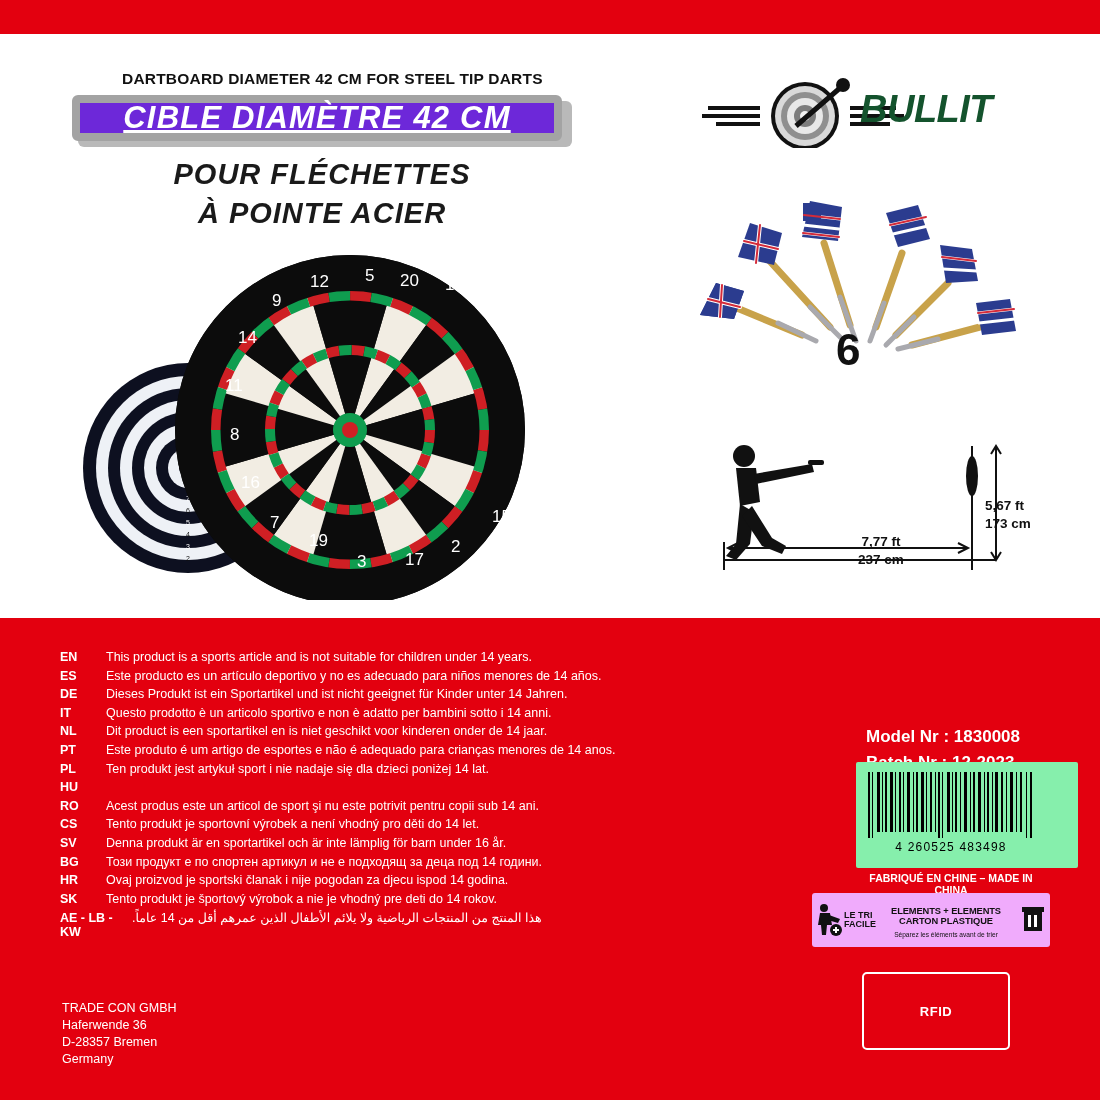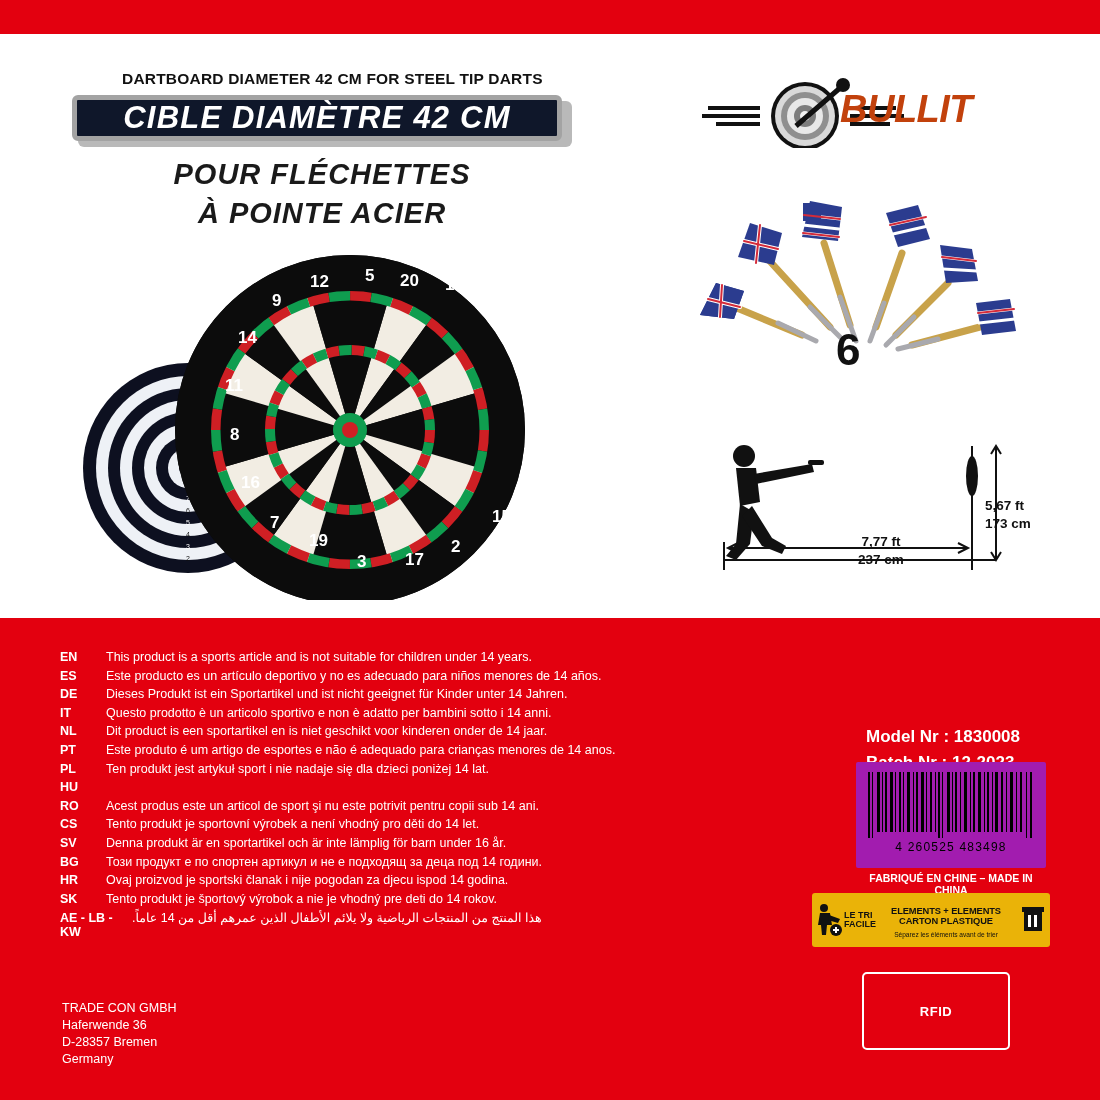--- a/index.html
+++ b/index.html
@@ -57,32 +57,33 @@
     position: absolute;
     left: 6px; top: 6px;
     width: 494px; height: 46px;
     background: #b9b9b9;
     border-radius: 6px;
   }
   .red-title {
     position: absolute;
     left: 0; top: 0;
     width: 490px; height: 46px;
-    background: #0f172a;
-    border: 5px solid #a3a3a3;
+    background: #6d28d9;
+    border: 8px solid #a3a3a3;
     border-radius: 6px;
     box-sizing: border-box;
     color: #ffffff;
     font-size: 31px;
     font-weight: bold;
     letter-spacing: 1.2px;
     display: flex;
     align-items: center;
     justify-content: center;
     font-style: italic;
+    text-decoration: underline;
   }
   .sub-title {
     position: absolute;
     left: 72px; top: 155px;
     width: 500px;
     text-align: center;
     color: #1a1a1a;
     font-size: 29px;
     font-weight: bold;
     font-style: italic;
@@ -91,25 +92,25 @@
   }
 
   
   .logo {
     position: absolute;
     left: 700px; top: 78px;
     width: 320px; height: 70px;
   }
   .logo-text {
     position: absolute;
-    left: 140px; top: 10px;
+    left: 160px; top: 10px;
     font-size: 38px;
     font-weight: bold;
     font-style: italic;
-    color: #c2410c;
+    color: #14532d;
     letter-spacing: -0.5px;
   }
 
   
   .dart-count {
     position: absolute;
     left: 836px; top: 325px;
     font-size: 44px;
     font-weight: bold;
     color: #111;
@@ -171,22 +172,23 @@
     font-size: 17px;
     font-weight: bold;
     color: #ffffff;
     line-height: 1.5;
     margin-top: 8px;
   }
   .barcode-box {
     position: absolute;
     left: 856px; top: 762px;
     width: 190px; height: 106px;
-    background: #a21caf;
+    background: #86efac;
     border-radius: 2px;
+    padding-left: 32px;
   }
   .barcode-bars {
     position: absolute;
     left: 10px; top: 10px;
     width: 170px; height: 66px;
   }
   .barcode-number {
     position: absolute;
     left: 0; top: 78px;
     width: 190px;
@@ -203,21 +205,21 @@
     text-align: center;
     font-size: 10.5px;
     font-weight: bold;
     color: #ffffff;
   }
 
   .triman {
     position: absolute;
     left: 812px; top: 893px;
     width: 238px; height: 54px;
-    background: #eab308;
+    background: #f0abfc;
     border-radius: 3px;
   }
   .triman-inner {
     position: absolute;
     inset: 0;
     display: flex;
     align-items: stretch;
   }
   .tri-logo-box {
     width: 64px;
@@ -277,21 +279,21 @@
     font-weight: bold;
     color: #ffffff;
     letter-spacing: 0.5px;
   }
 
   
   .board-num {
     position: absolute;
     color: #ffffff;
     font-size: 17px;
-    font-weight: bold;
+    font-weight: normal;
     font-family: "Liberation Sans", sans-serif;
   }
   svg { display: block; }
 </style>
 </head>
 <body>
 
 <div id="page">
 
   <div class="top-bar"></div>

